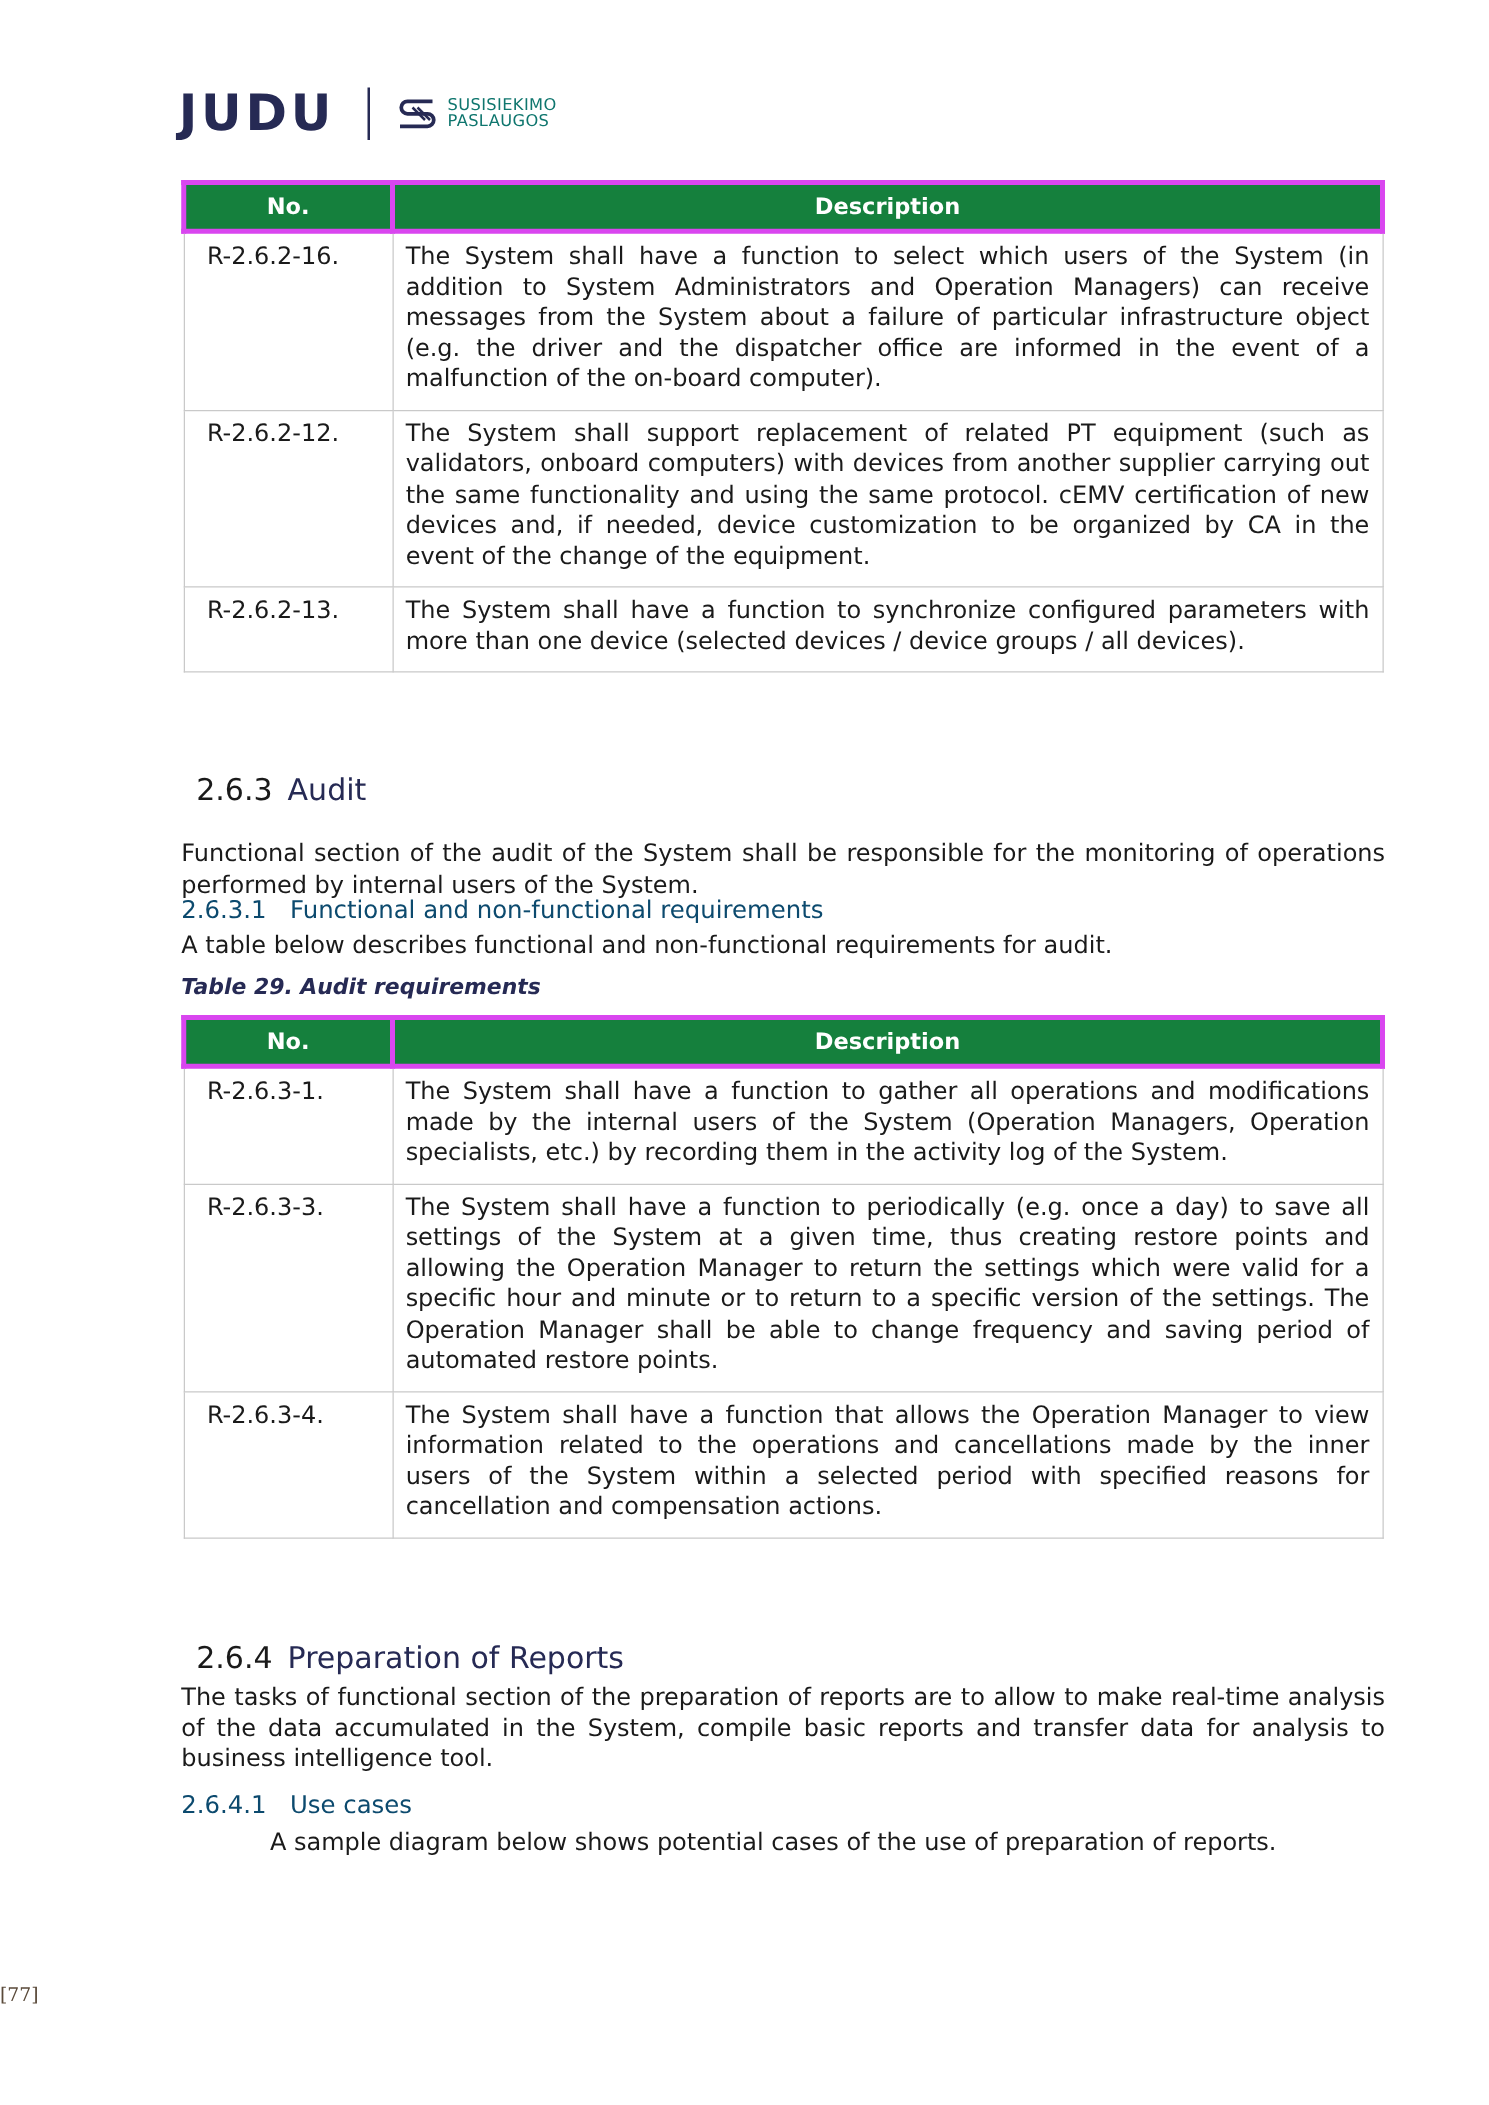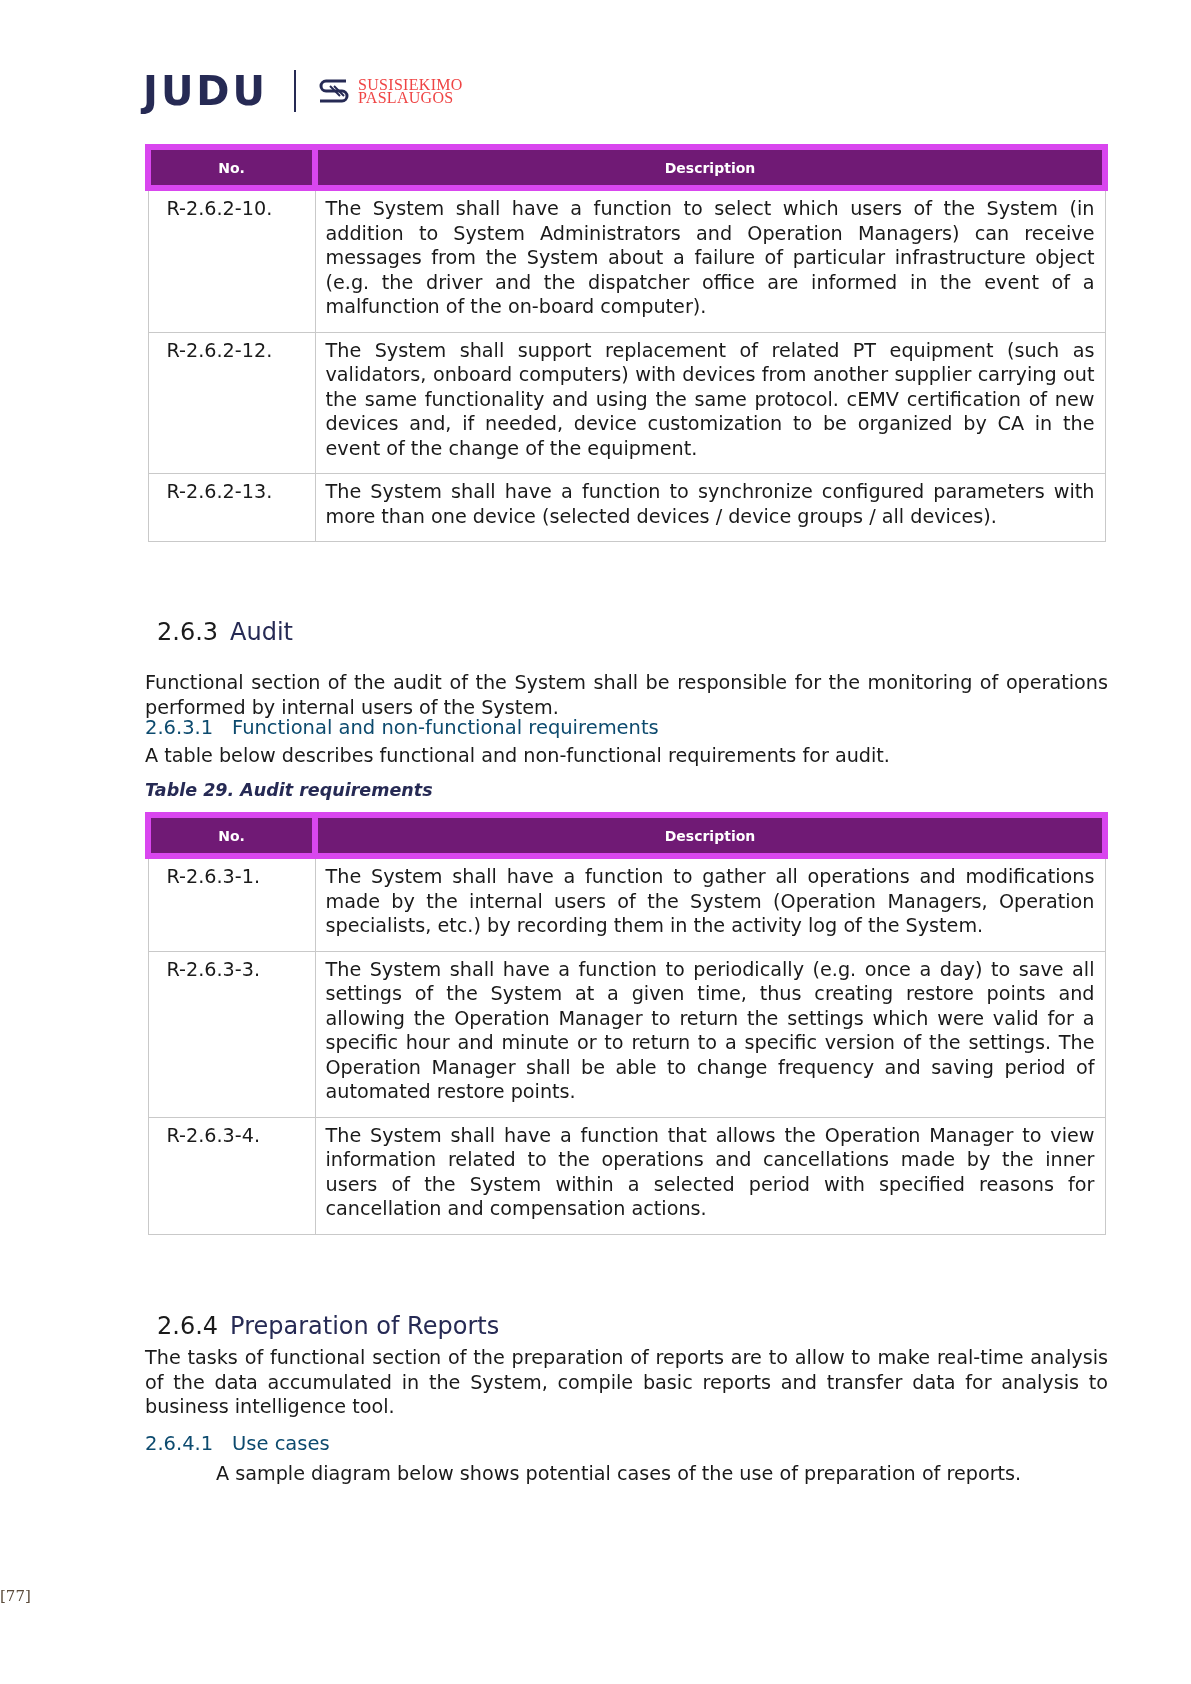--- a/index.html
+++ b/index.html
@@ -3,24 +3,24 @@
 <meta charset="utf-8">
 <style>
   html, body { margin: 0; padding: 0; background: #ffffff; }
   body { width: 1191px; height: 1684px; position: relative; overflow: hidden;
          font-family: "DejaVu Sans", sans-serif; color: #1a1a1a; }
   .header { position: absolute; left: 143px; top: 70px; height: 42px; display: flex; align-items: center; }
   .logo-judu { font-family: "DejaVu Sans", sans-serif; font-weight: bold; font-size: 40px; letter-spacing: 3px; color: #262a54; line-height: 1; }
   .logo-divider { width: 2px; height: 42px; background: #262a54; margin: 0 20px 0 26px; }
   .logo-sp { display: flex; align-items: center; }
   .logo-sp svg { margin-right: 6px; }
-  .logo-sp-text { font-size: 16px; line-height: 13px; color: #ef4444; letter-spacing: 0.3px; font-family: Liberation Serif, serif; }
+  .logo-sp-text { font-size: 13px; line-height: 13px; color: #0f766e; letter-spacing: 0.3px; }
 
   table.req { position: absolute; left: 145px; width: 963px; border-collapse: collapse; font-size: 19.2px; }
-  table.req th { background: #701a75; color: #fff; font-weight: bold; height: 35px; font-size: 14px; border: 6px solid #d946ef; padding: 0; }
+  table.req th { background: #15803d; color: #fff; font-weight: bold; height: 35px; font-size: 18px; border: 4px solid #d946ef; padding: 0; }
   table.req td { border: 1px solid #c9c9c9; vertical-align: top; padding: 6px 10px 12px 10px; line-height: 24.5px; }
   table.req td.no { width: 138px; padding-left: 18px; }
   table.req td.desc { text-align: justify; }
 
   .h2 { position: absolute; left: 157px; font-size: 24px; color: #1a1a1a; }
   .h2 .t { color: #262a54; margin-left: 12px; }
   .h3 { position: absolute; left: 145px; font-size: 19.5px; color: #0c4a6e; }
   .h3 .n { display: inline-block; width: 87px; }
   .para { position: absolute; left: 145px; width: 963px; font-size: 19.2px; line-height: 24.5px; text-align: justify; }
   .caption { position: absolute; left: 145px; font-size: 17.5px; font-weight: bold; font-style: italic; color: #262a54; }
@@ -47,21 +47,21 @@
 
 <table class="req" style="top:144px;">
   <thead>
     <tr>
       <th style="width:158px;">No.</th>
       <th>Description</th>
     </tr>
   </thead>
   <tbody>
     <tr>
-      <td class="no">R-2.6.2-10.</td>
+      <td class="no">R-2.6.2-16.</td>
       <td class="desc">The System shall have a function to select which users of the System (in addition to System Administrators and Operation Managers) can receive messages from the System about a failure of particular infrastructure object (e.g. the driver and the dispatcher office are informed in the event of a malfunction of the on-board computer).</td>
     </tr>
     <tr>
       <td class="no">R-2.6.2-12.</td>
       <td class="desc">The System shall support replacement of related PT equipment (such as validators, onboard computers) with devices from another supplier carrying out the same functionality and using the same protocol. cEMV certification of new devices and, if needed, device customization to be organized by CA in the event of the change of the equipment.</td>
     </tr>
     <tr>
       <td class="no">R-2.6.2-13.</td>
       <td class="desc">The System shall have a function to synchronize configured parameters with more than one device (selected devices / device groups / all devices).</td>
     </tr>

